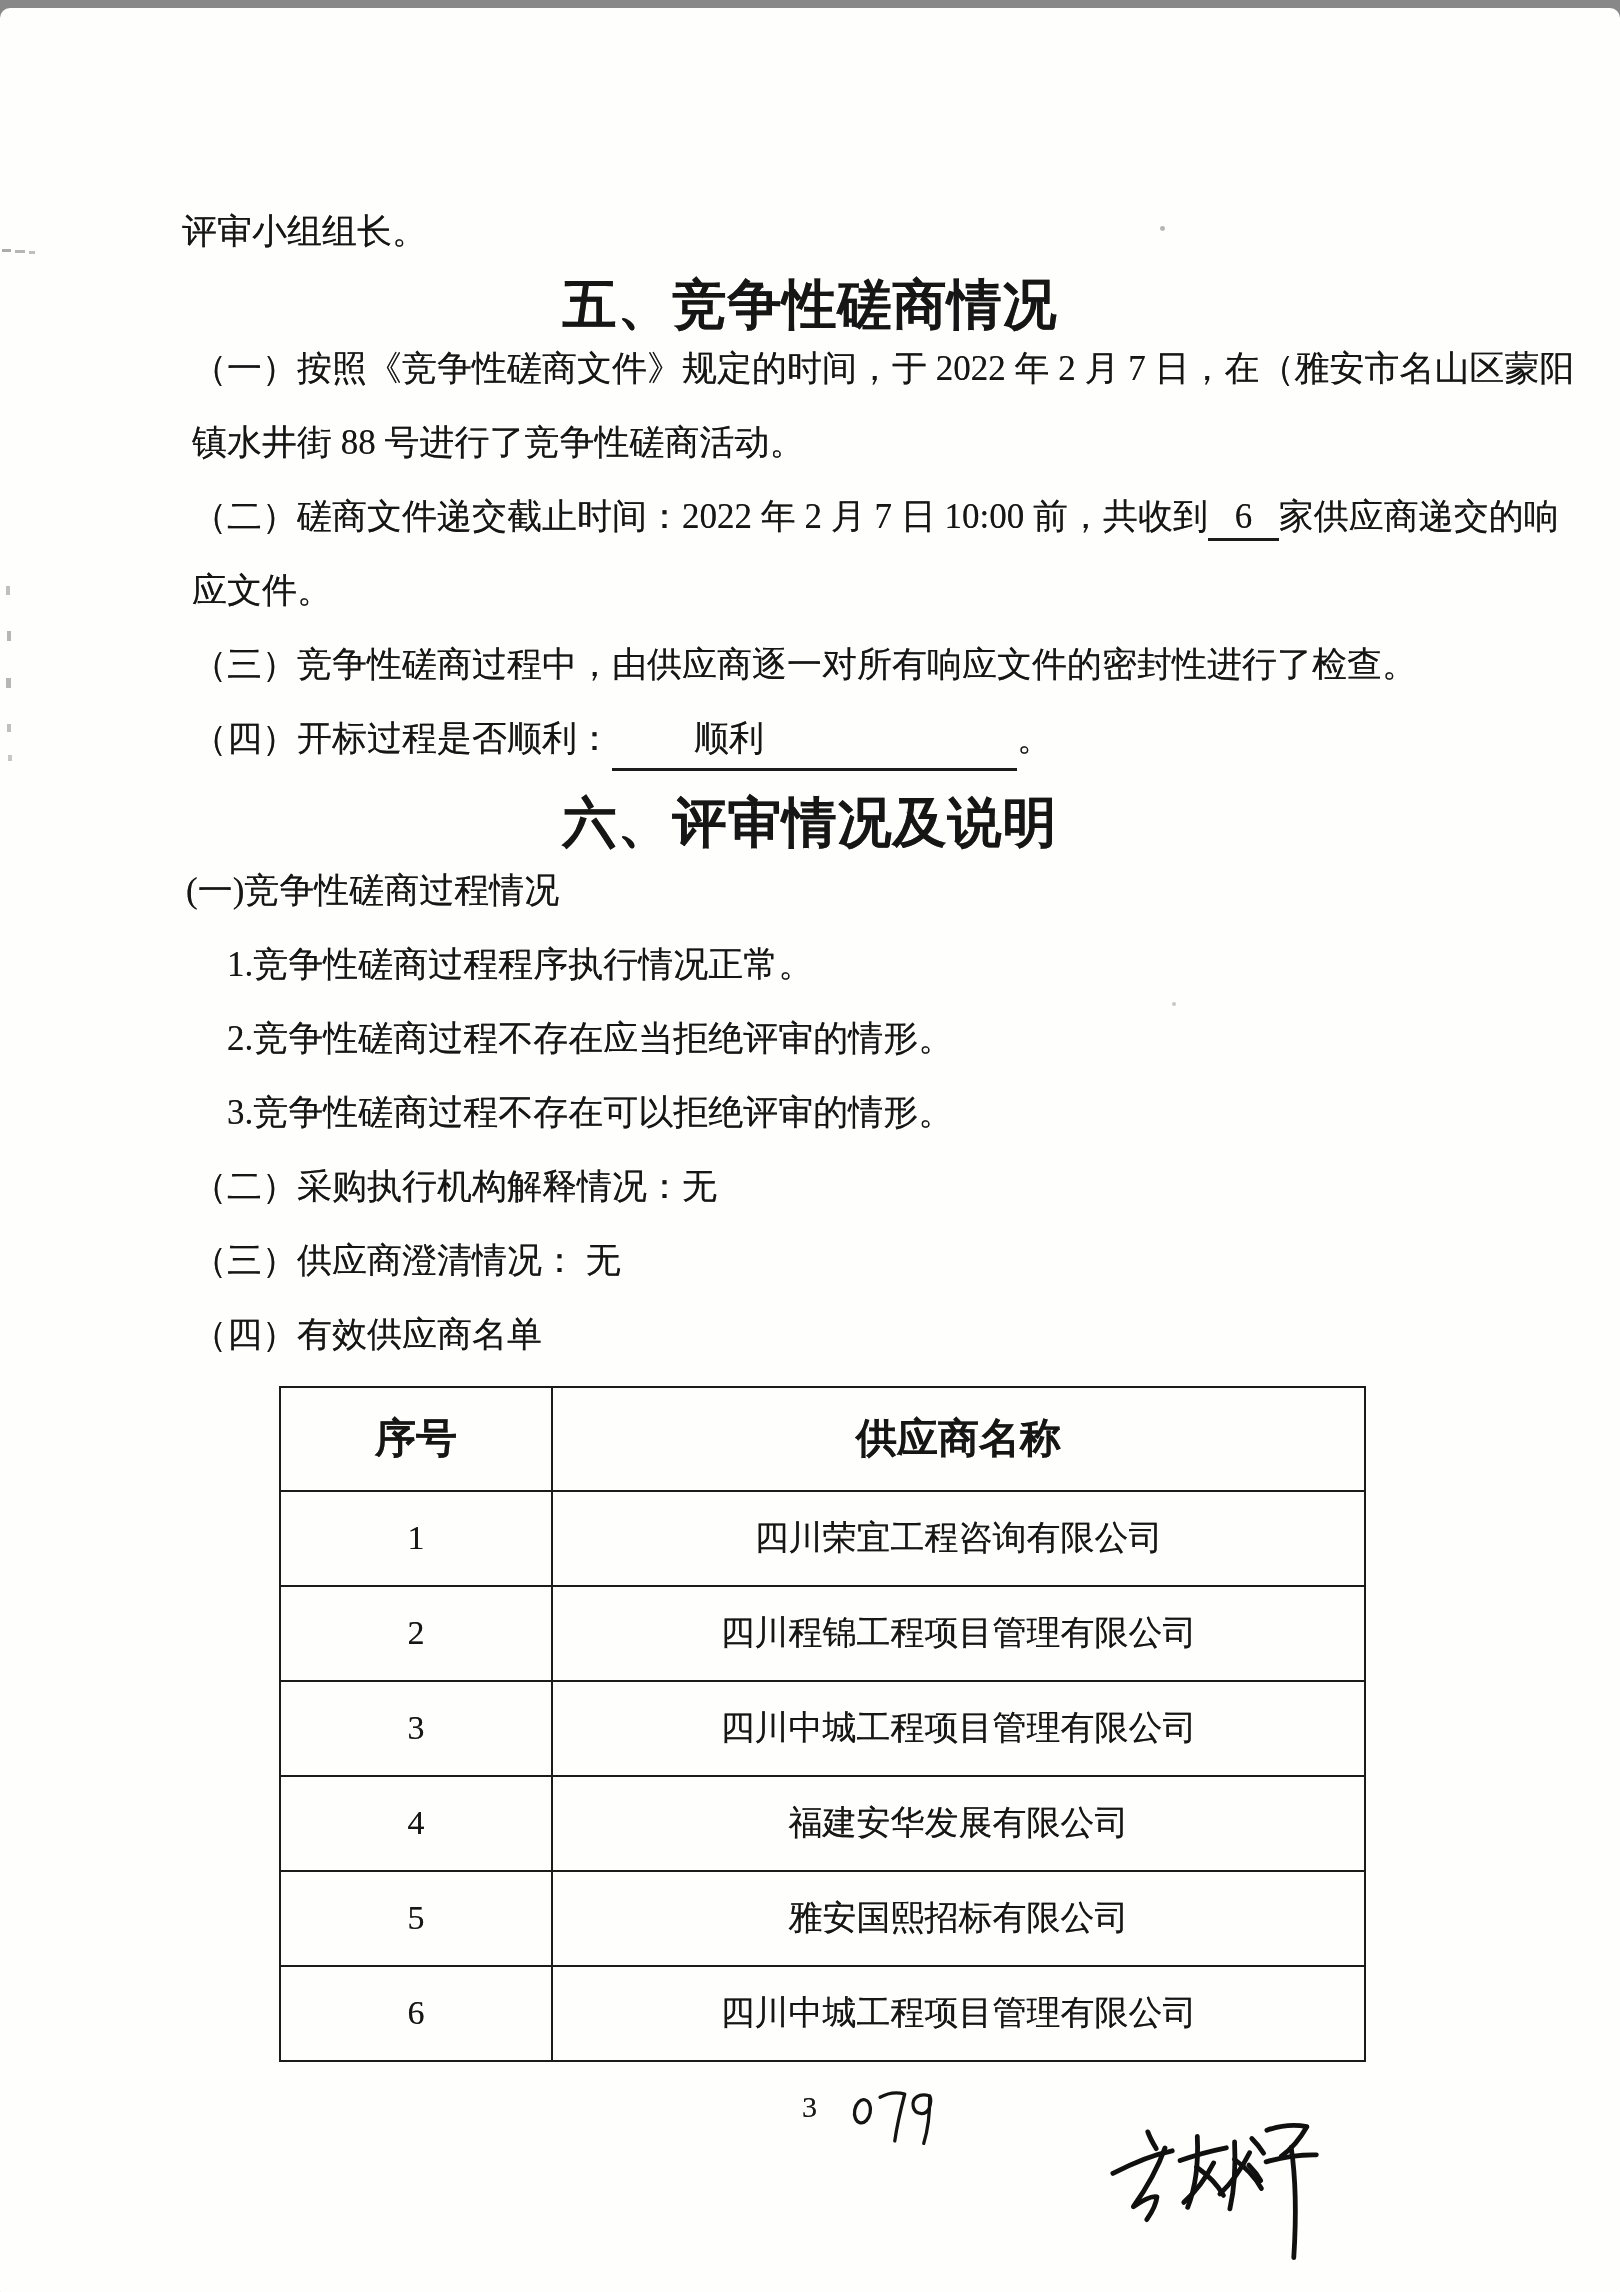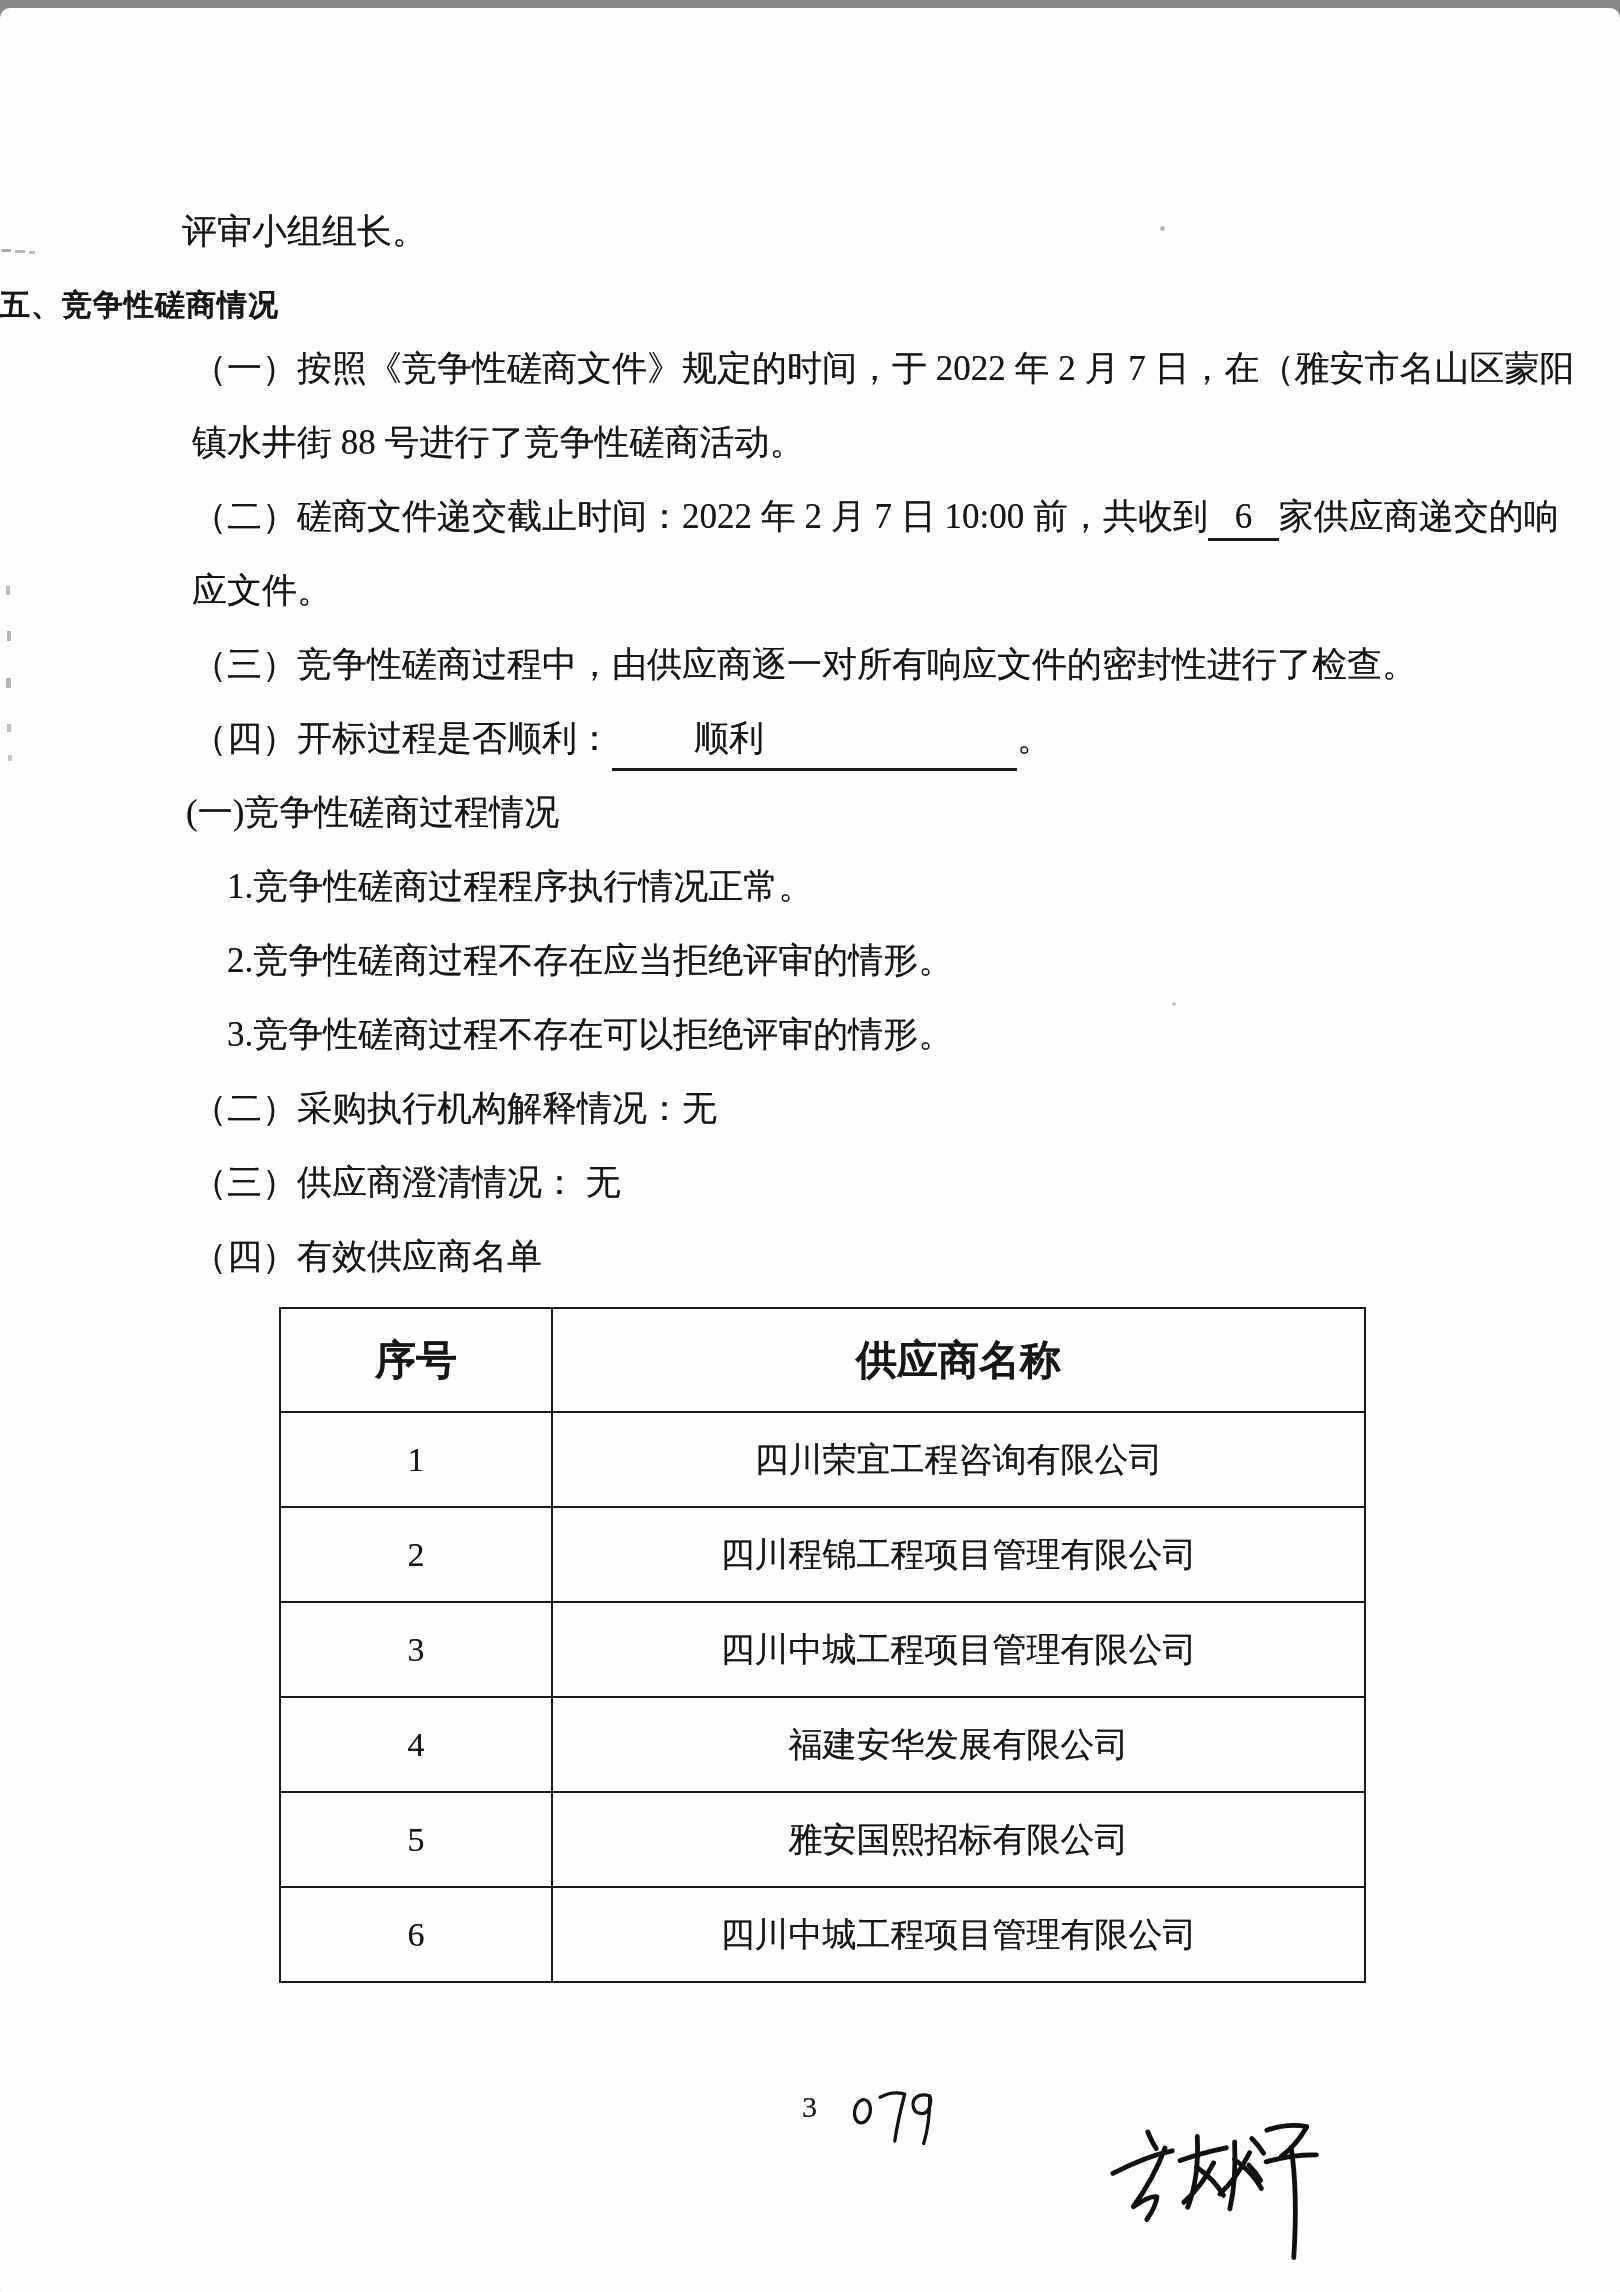--- a/index.html
+++ b/index.html
@@ -14,21 +14,21 @@
     text-shadow:0 0 0.5px rgba(10,10,10,.6);
     border-radius:10px;
   }
   .flow{position:absolute;top:0;left:0;width:100%;padding-top:202px;box-sizing:border-box;}
   .line{font-size:35px;line-height:74px;margin-left:192px;white-space:nowrap;}
   .intro-line{margin-left:182px;line-height:43px;}
   .indent-num{margin-left:227px;}
   .sub-title{margin-left:186px;}
   .heading{
     font-family:"Liberation Sans","DejaVu Sans",sans-serif;
-    font-weight:bold;font-size:30px;text-align:left;line-height:55px;
+    font-weight:bold;font-size:54px;text-align:center;line-height:55px;
     white-space:nowrap;letter-spacing:1px;
   }
   .h5{margin-top:23.5px;}
   .h6{margin-top:15.7px;line-height:63px;}
   .fill-line{
     display:inline-block;
     border-bottom:3.4px solid #1c1c1c;
     padding-bottom:10px;line-height:39px;
   }
   .pad{display:inline-block;height:2px;vertical-align:baseline;}
@@ -93,20 +93,21 @@
     <div class="line">（一）按照《竞争性磋商文件》规定的时间，于 2022 年 2 月 7 日，在（雅安市名山区蒙阳</div>
     <div class="line">镇水井街 88 号进行了竞争性磋商活动。</div>
 
     <div class="line"><span>（二）磋商文件递交截止时间：2022 年 2 月 7 日 10:00 前，共收到</span><span class="blank-num">6</span><span>家供应商递交的响</span></div>
     <div class="line">应文件。</div>
 
     <div class="line">（三）竞争性磋商过程中，由供应商逐一对所有响应文件的密封性进行了检查。</div>
 
     <div class="line"><span>（四）开标过程是否顺利：</span><span class="fill-line"><span class="pad pad-l"></span><span>顺利</span><span class="pad pad-r"></span></span><span>。</span></div>
 
+    <div class="heading h6">六、评审情况及说明</div>
 
     <div class="line sub-title">(一)竞争性磋商过程情况</div>
 
     <div class="line indent-num">1.竞争性磋商过程程序执行情况正常。</div>
     <div class="line indent-num">2.竞争性磋商过程不存在应当拒绝评审的情形。</div>
     <div class="line indent-num">3.竞争性磋商过程不存在可以拒绝评审的情形。</div>
 
     <div class="line">（二）采购执行机构解释情况：无</div>
     <div class="line">（三）供应商澄清情况： 无</div>
     <div class="line">（四）有效供应商名单</div>

